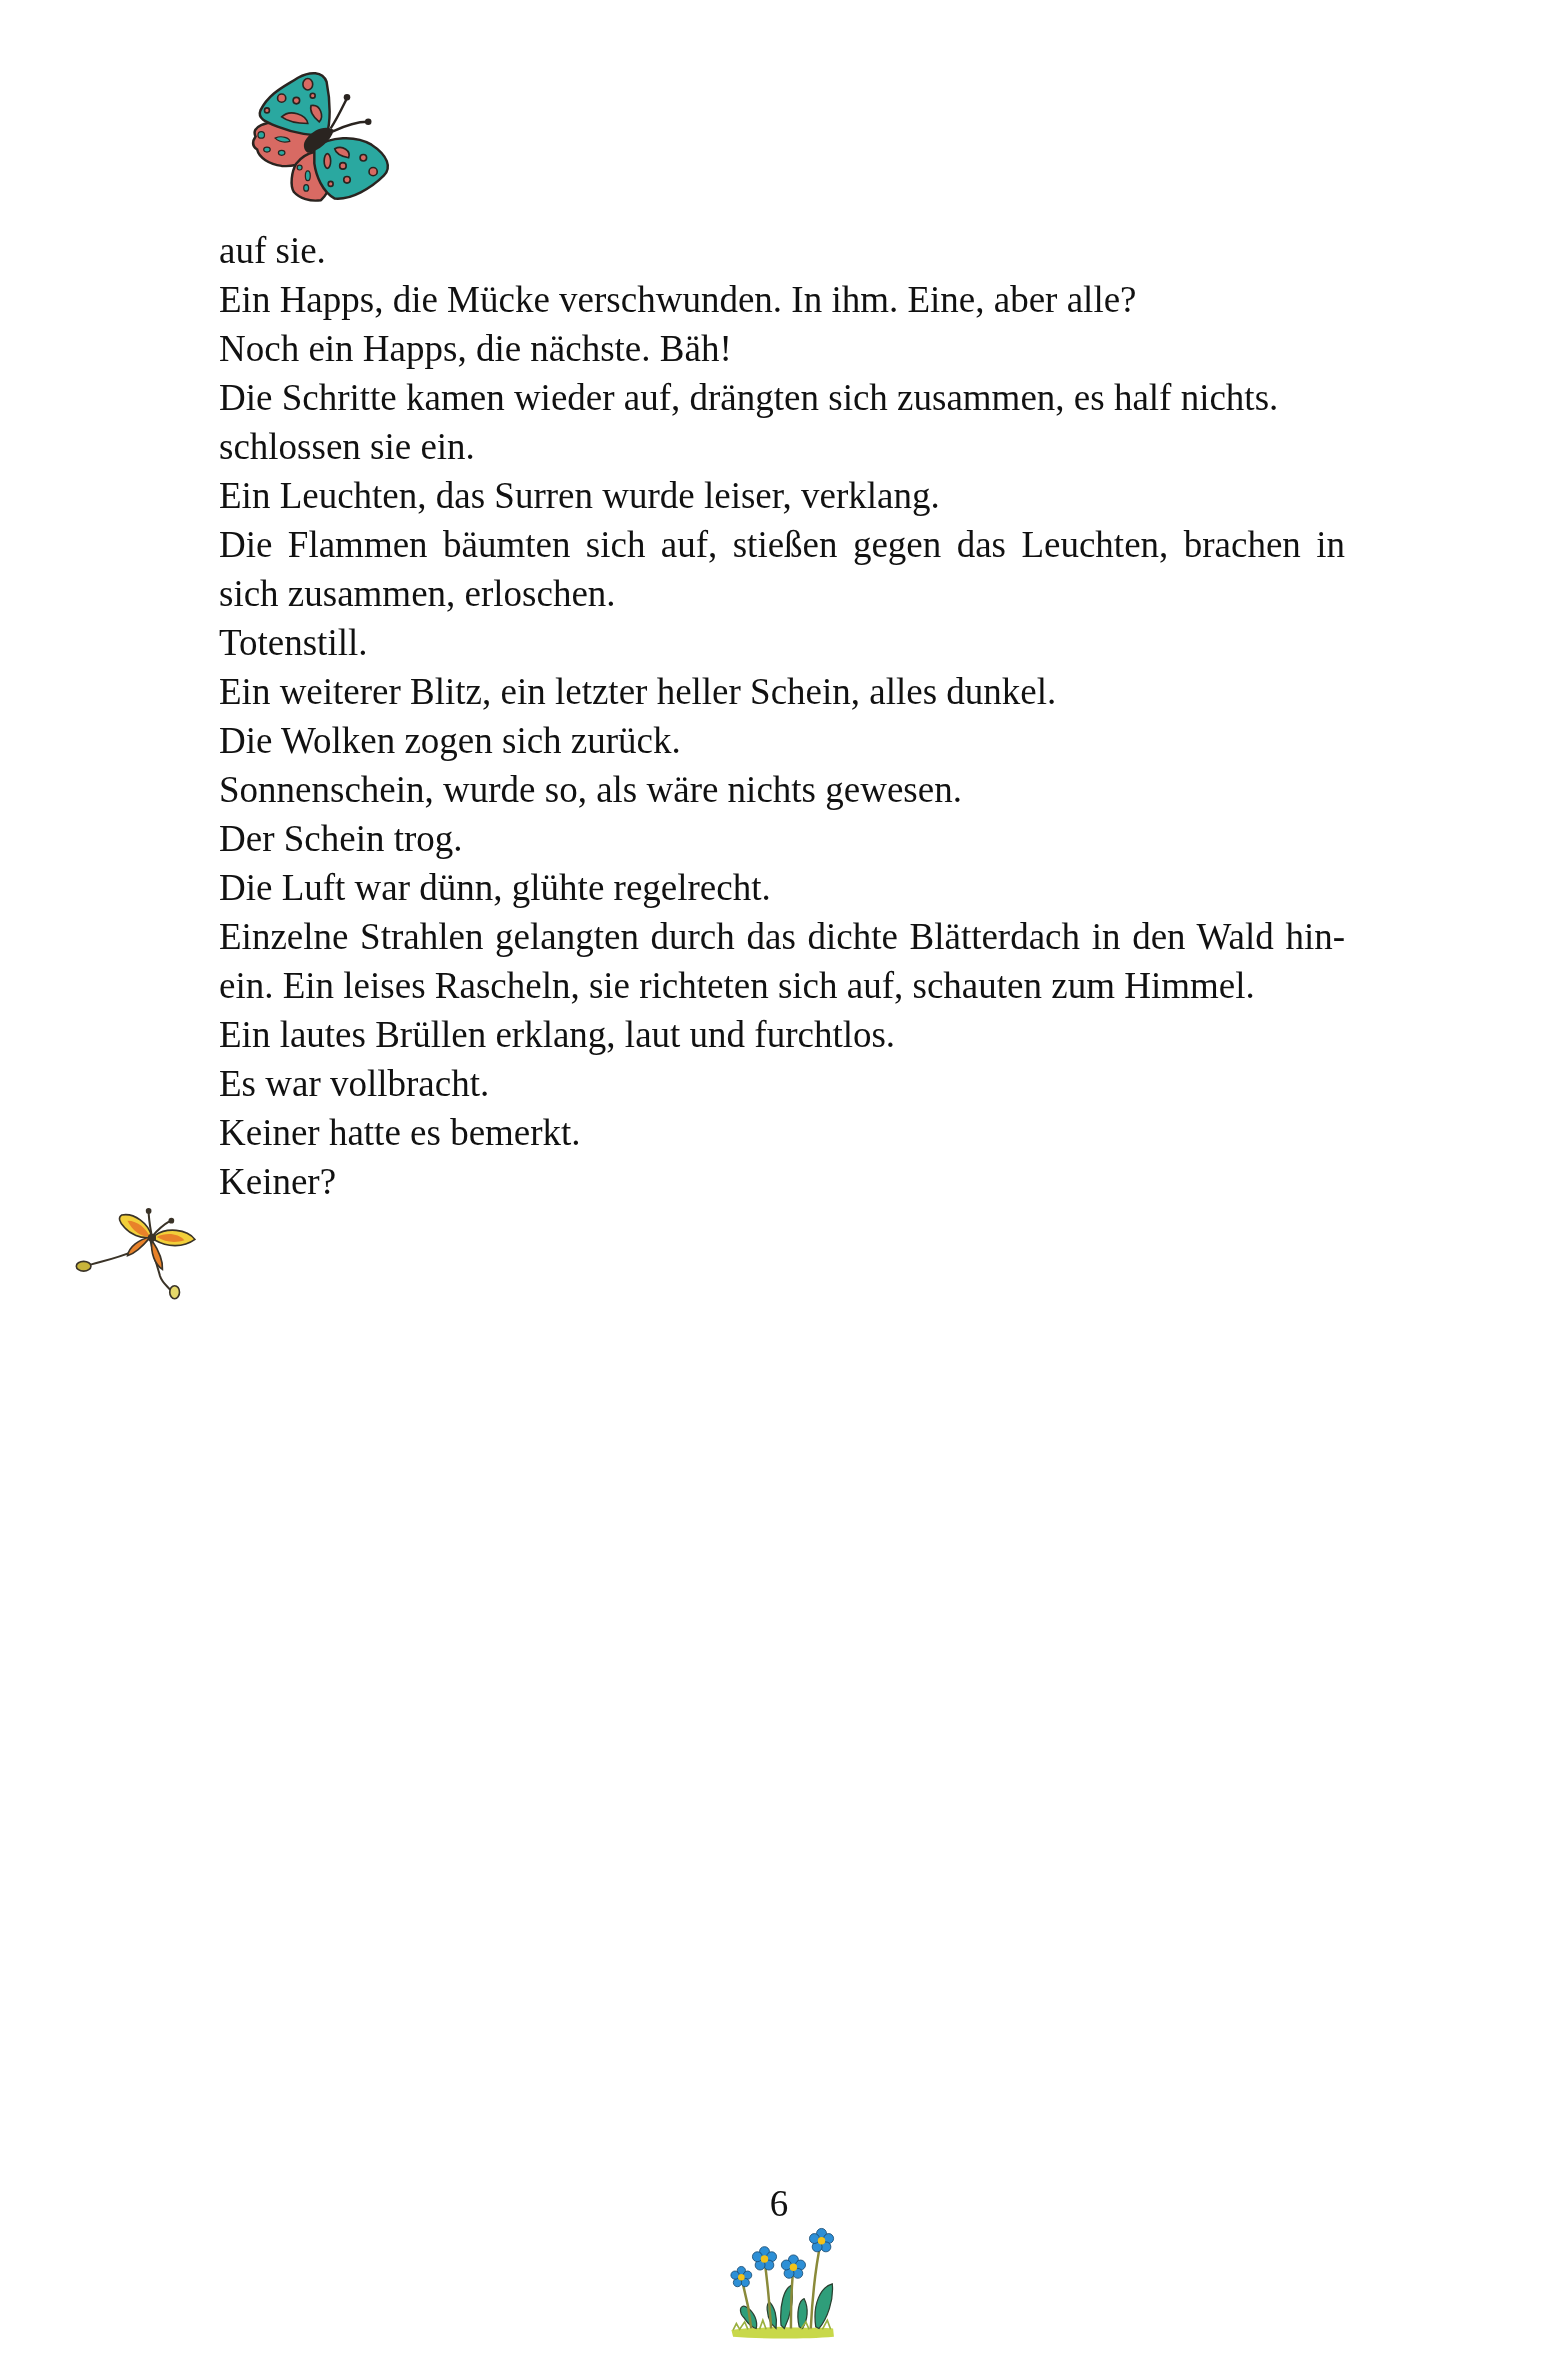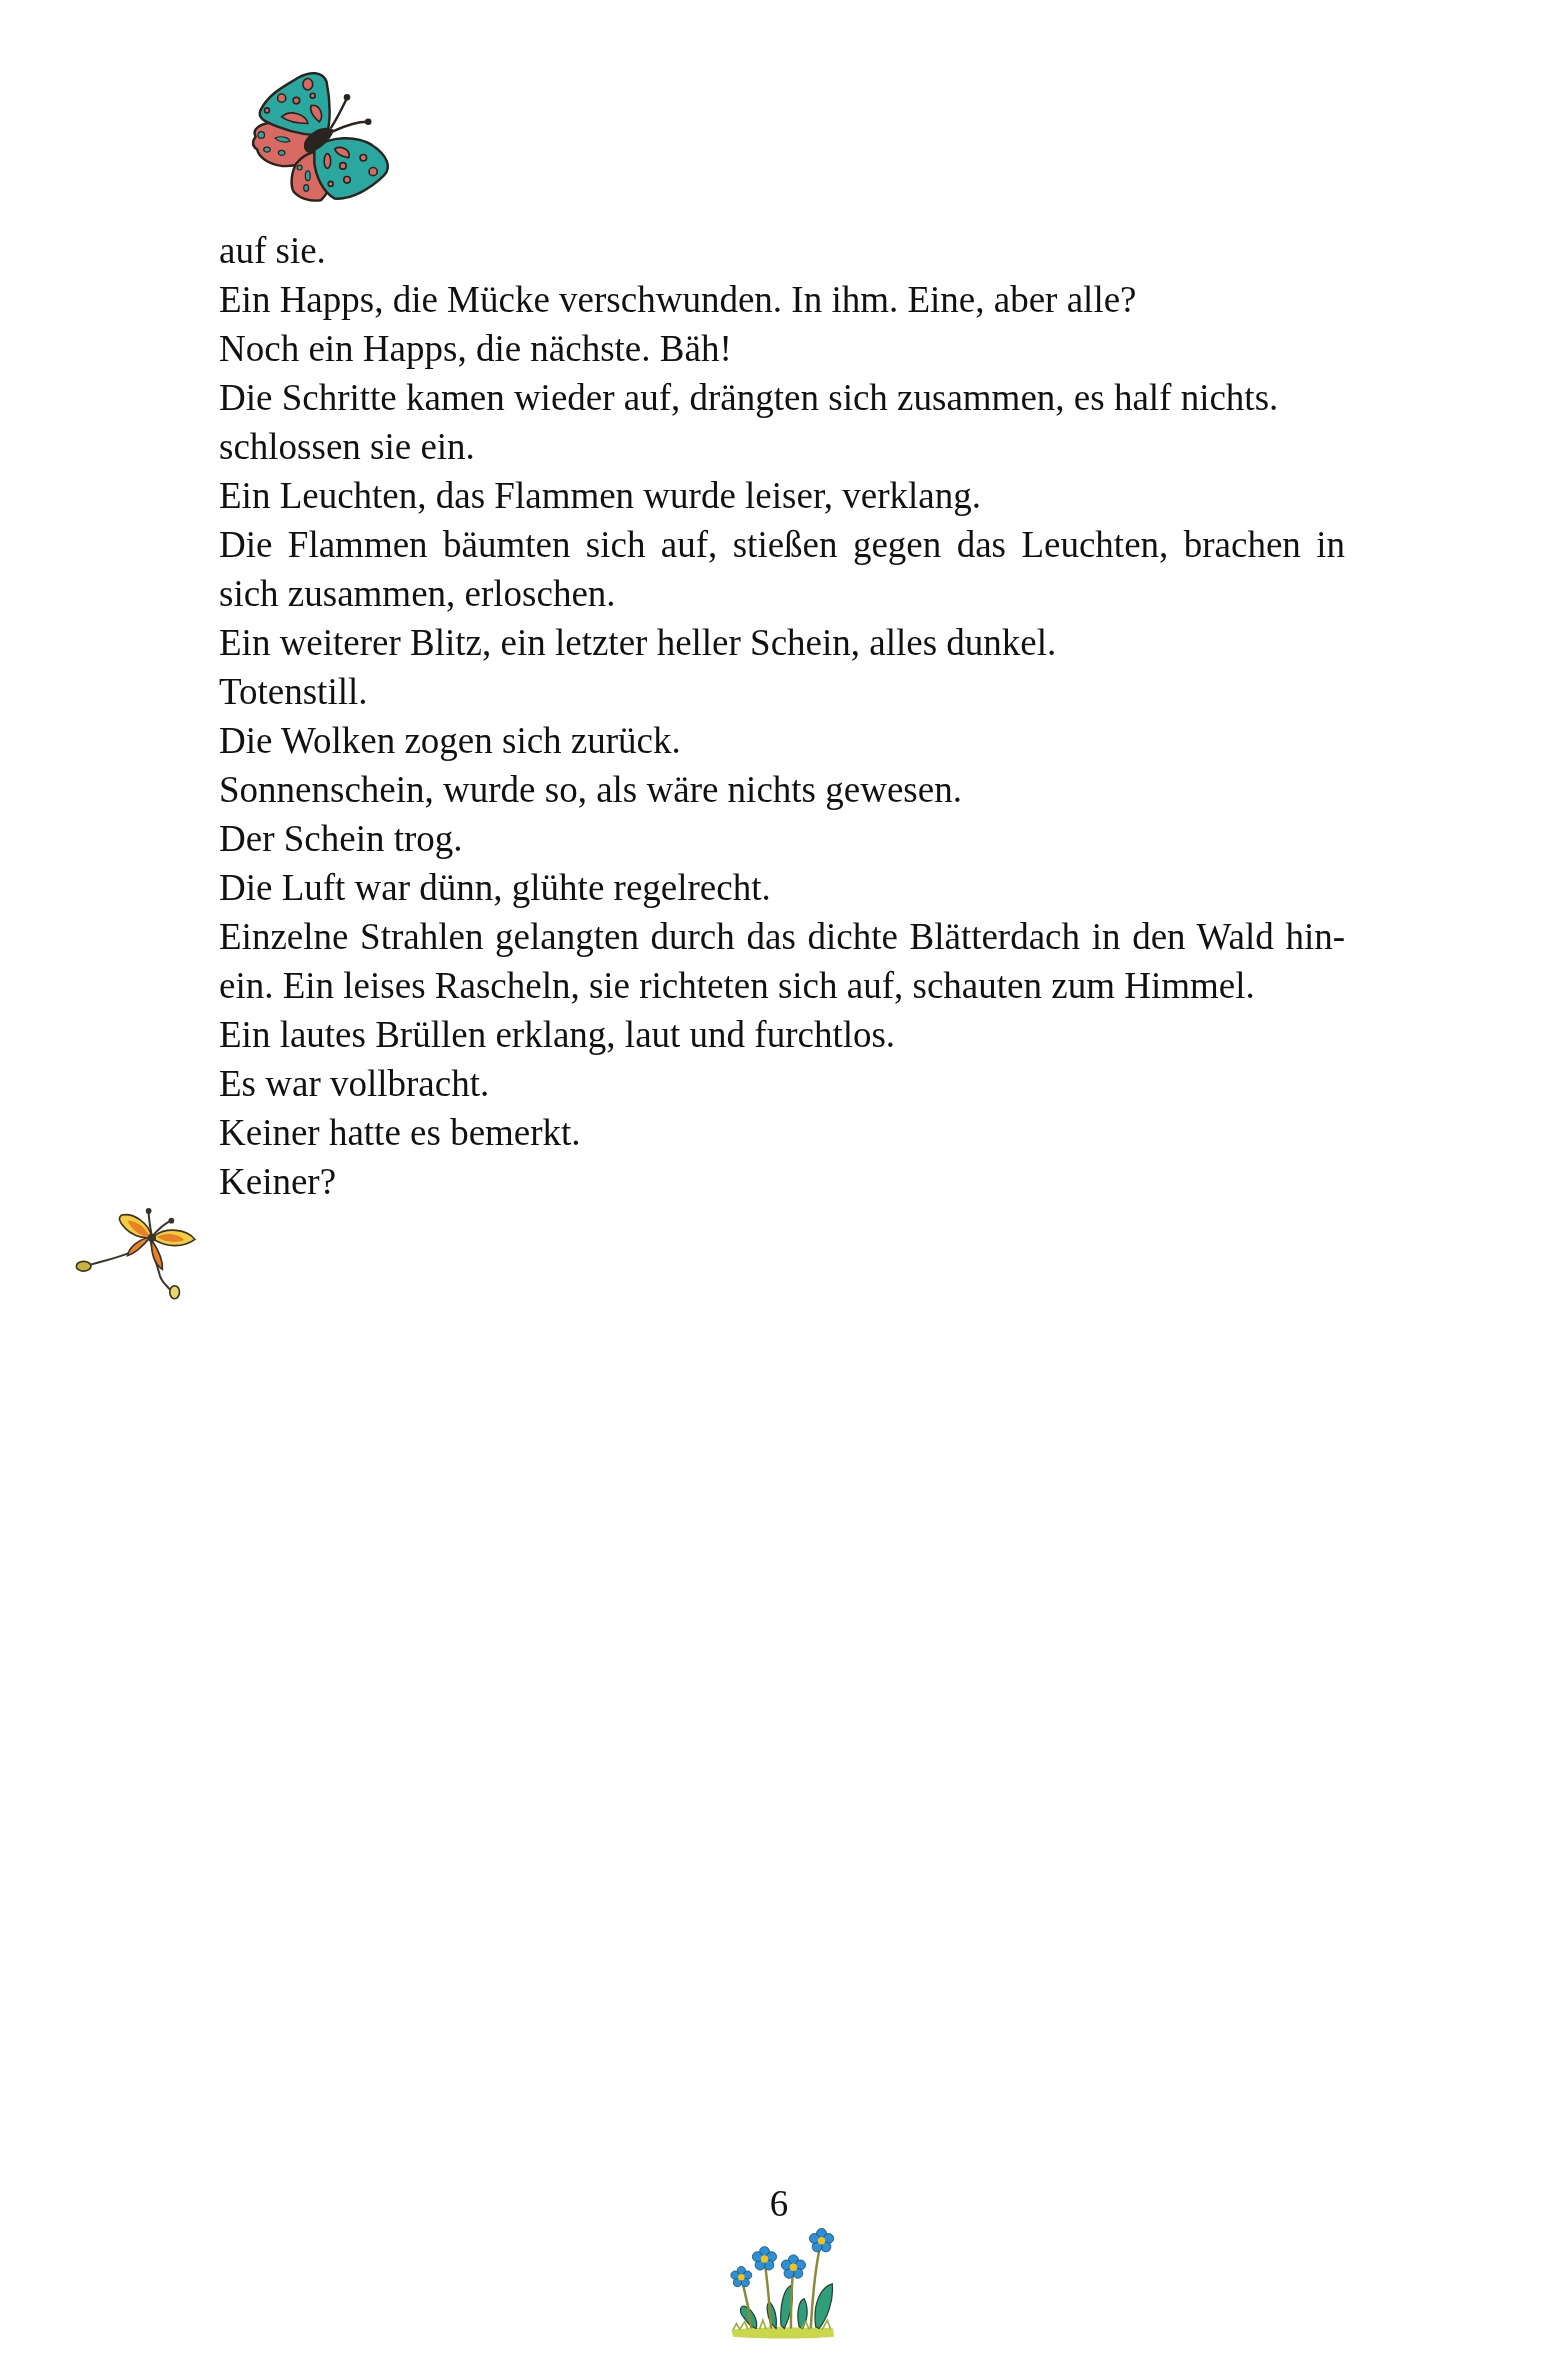--- a/index.html
+++ b/index.html
@@ -118,25 +118,25 @@
     <path d="M102 76 C 115 70, 130 64, 145 64" stroke="#2a2420" stroke-width="3" fill="none"></path>
     <circle cx="146" cy="64" r="4" fill="#2a2420"></circle>
   </svg>
 
   <div class="text-block">
     <span class="line">auf sie.</span>
     <span class="line">Ein Happs, die Mücke verschwunden. In ihm. Eine, aber alle?</span>
     <span class="line">Noch ein Happs, die nächste. Bäh!</span>
     <span class="line">Die Schritte kamen wieder auf, drängten sich zusammen, es half nichts.</span>
     <span class="line">schlossen sie ein.</span>
-    <span class="line">Ein Leuchten, das Flammen wurde leiser, verklang.</span>
+    <span class="line">Ein Leuchten, das Surren wurde leiser, verklang.</span>
     <span class="line justified">Die Flammen bäumten sich auf, stießen gegen das Leuchten, brachen in</span>
     <span class="line">sich zusammen, erloschen.</span>
+    <span class="line">Totenstill.</span>
     <span class="line">Ein weiterer Blitz, ein letzter heller Schein, alles dunkel.</span>
-    <span class="line">Totenstill.</span>
     <span class="line">Die Wolken zogen sich zurück.</span>
     <span class="line">Sonnenschein, wurde so, als wäre nichts gewesen.</span>
     <span class="line">Der Schein trog.</span>
     <span class="line">Die Luft war dünn, glühte regelrecht.</span>
     <span class="line justified">Einzelne Strahlen gelangten durch das dichte Blätterdach in den Wald hin-</span>
     <span class="line">ein. Ein leises Rascheln, sie richteten sich auf, schauten zum Himmel.</span>
     <span class="line">Ein lautes Brüllen erklang, laut und furchtlos.</span>
     <span class="line">Es war vollbracht.</span>
     <span class="line">Keiner hatte es bemerkt.</span>
     <span class="line">Keiner?</span>

